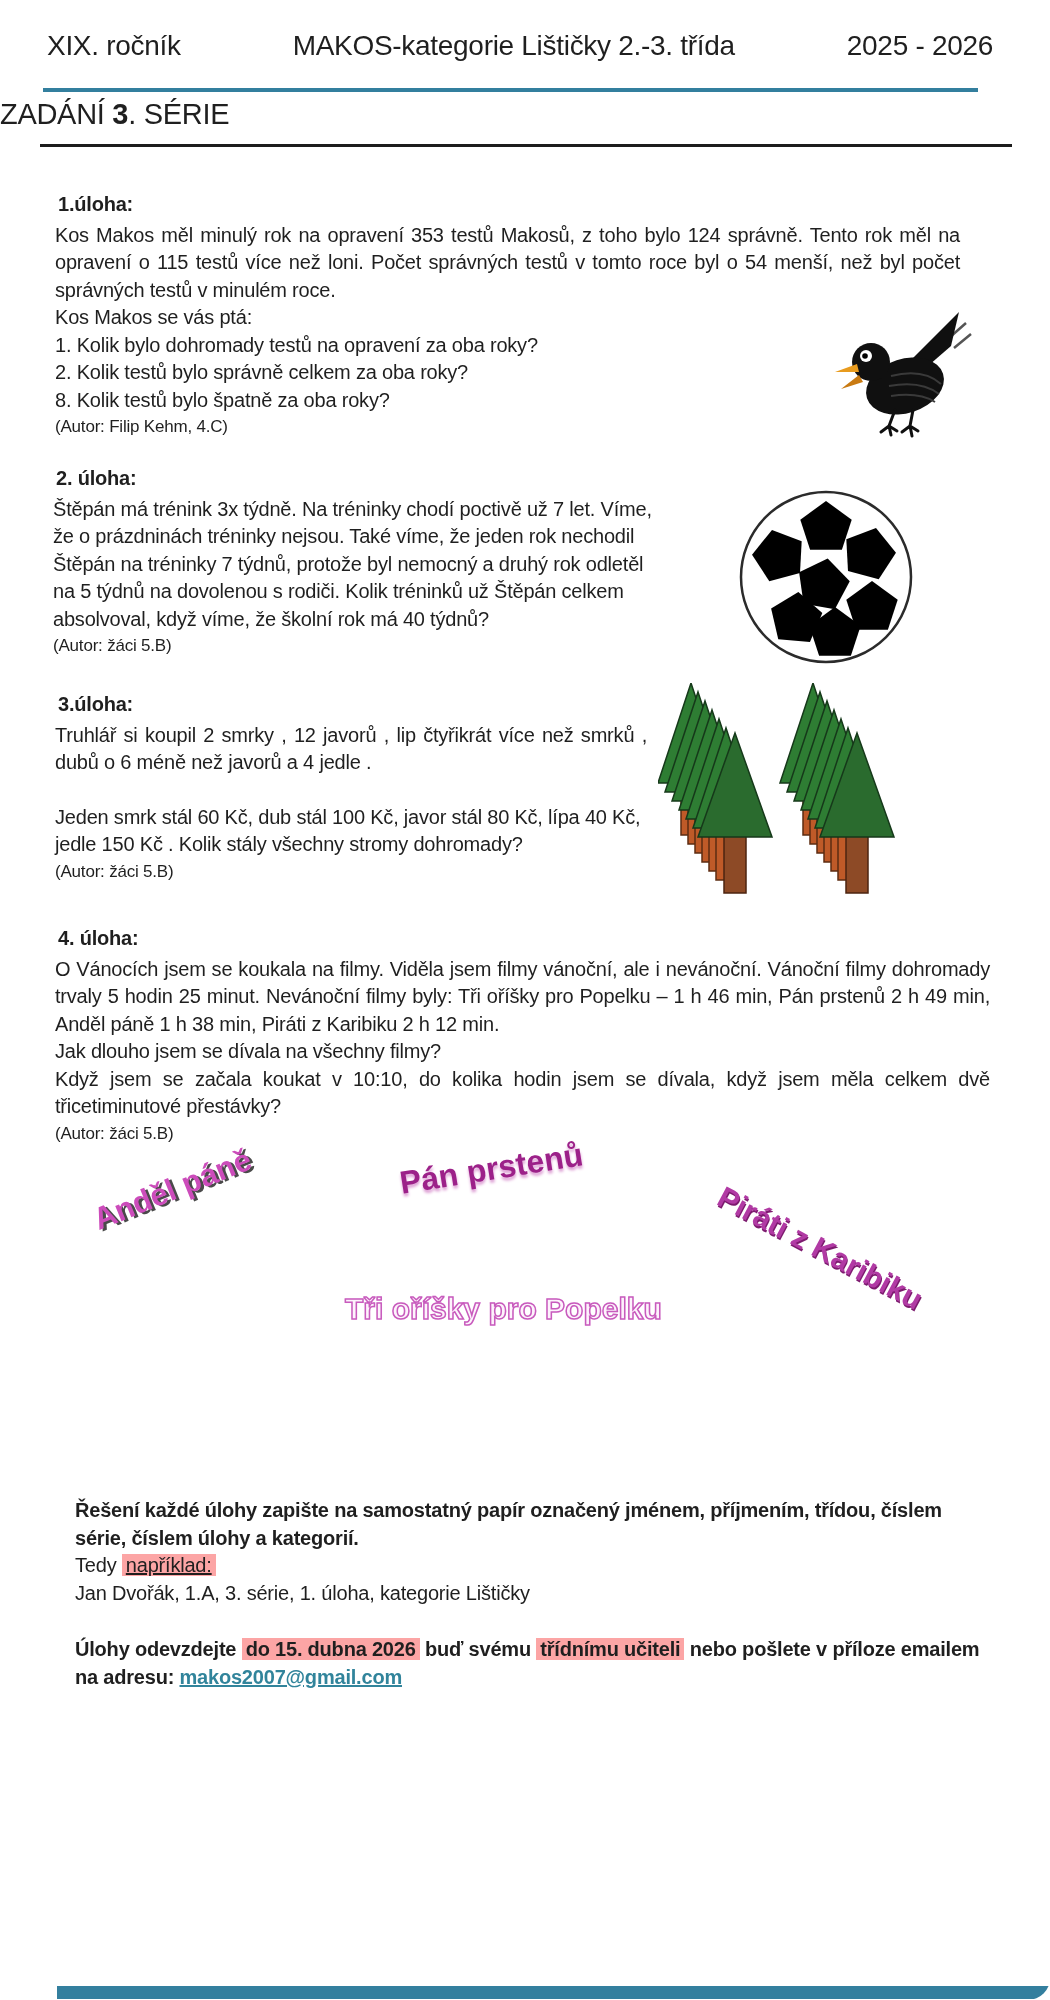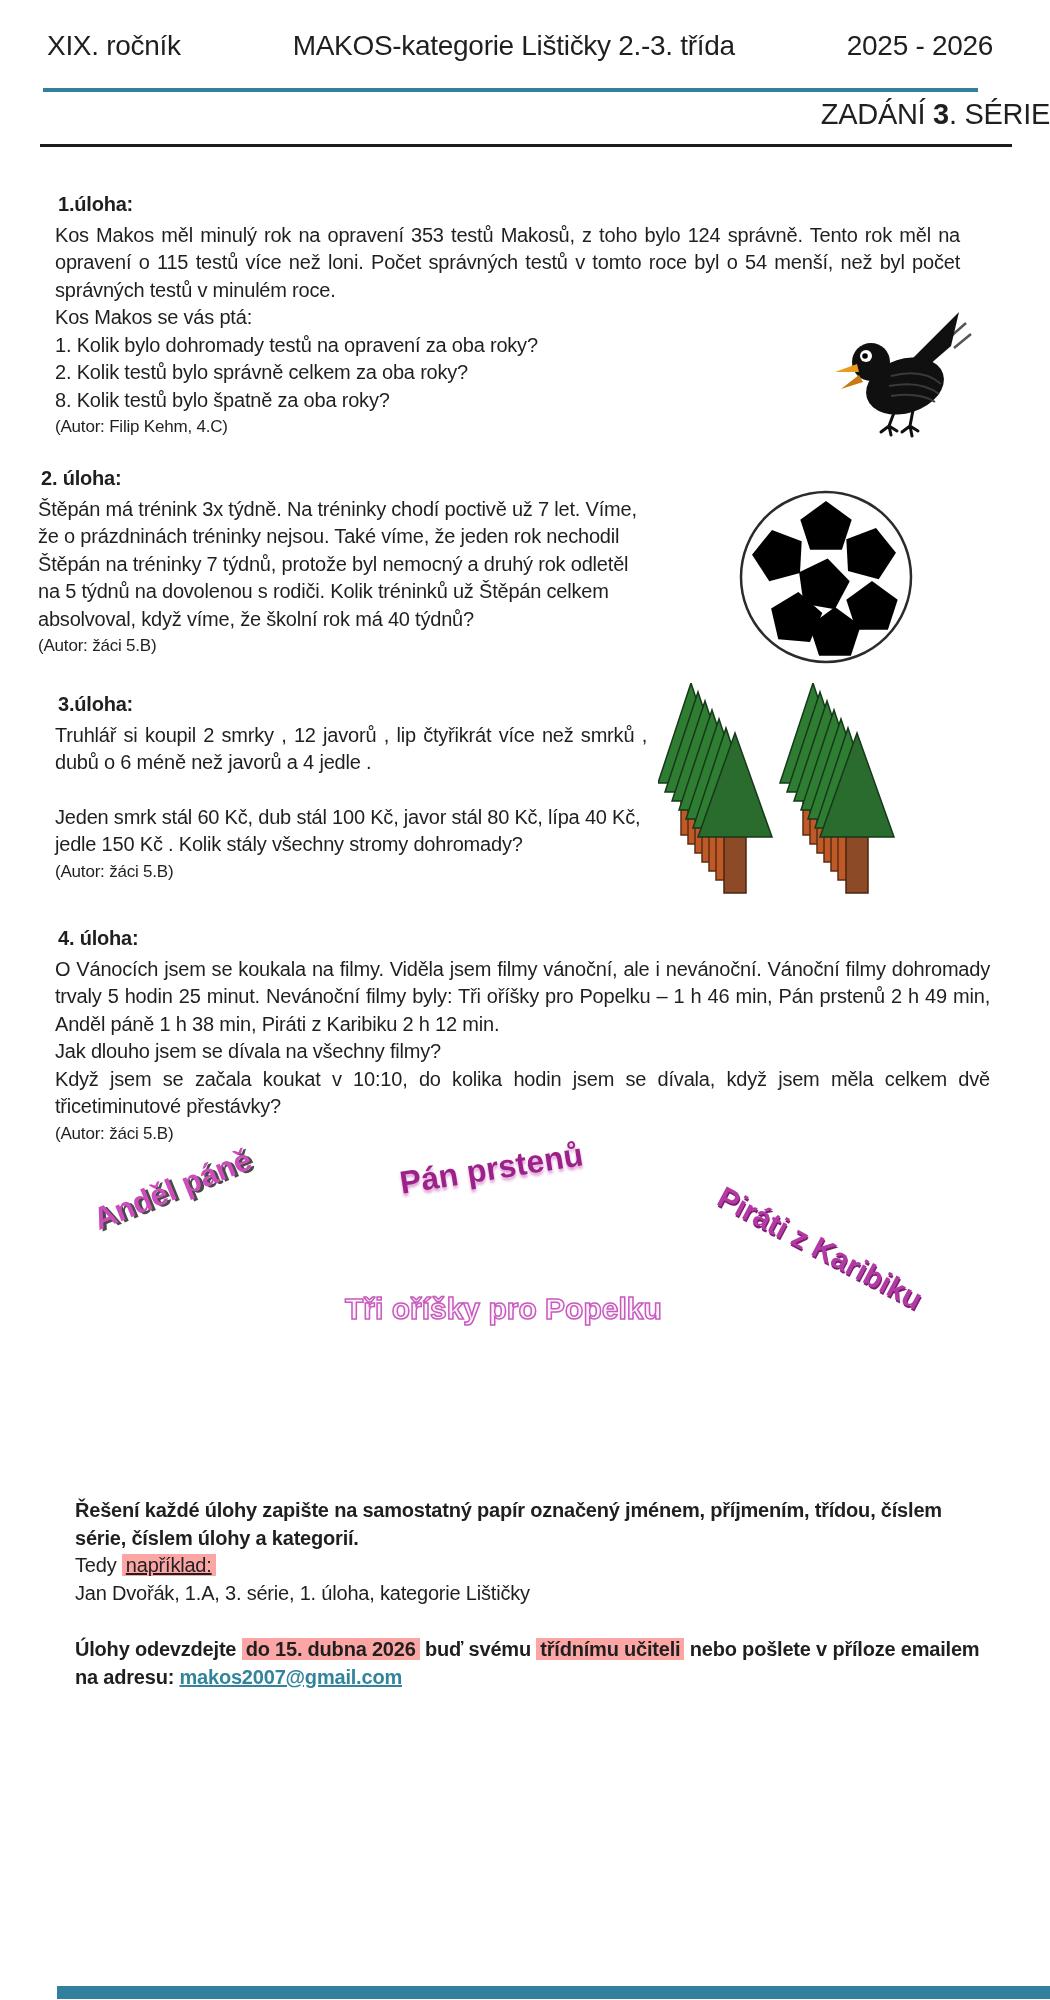--- a/index.html
+++ b/index.html
@@ -1,35 +1,35 @@
 <!DOCTYPE html>
 <html lang="cs"><head>
 <meta charset="utf-8">
 <style>
   html,body{margin:0;padding:0;background:#ffffff;}
   .page{
     position:relative;width:1050px;height:2000px;background:#ffffff;
-    font-family:"Liberation Sans",sans-serif;color:#1f1f1f;overflow:hidden;
+    font-family:"Liberation Sans",sans-serif;color:#1f1f1f;overflow:hidden;border-radius:22px;
   }
   
   .hdr-row{position:absolute;top:30px;left:47px;width:946px;display:flex;
     justify-content:space-between;align-items:baseline;font-size:28px;letter-spacing:-0.3px;}
   .hdr-line{position:absolute;top:88px;left:43px;width:935px;height:4px;background:#337f9e;}
-  .series{position:absolute;top:98px;left:0;width:1050px;text-align:right;font-size:29px;letter-spacing:-0.3px;}
+  .series{position:absolute;top:98px;left:0;width:1050px;text-align:left;font-size:29px;letter-spacing:-0.3px;}
   .series b{font-weight:bold;}
   .series-line{position:absolute;top:144px;left:40px;width:972px;height:3px;background:#1c1c1c;}
   
   .task{position:absolute;font-size:20px;line-height:27.5px;letter-spacing:-0.2px;}
   .task h3{margin:3px;font-size:20px;line-height:27.5px;font-weight:bold;}
   .task p{margin:0;}
   .just{text-align:justify;}
   .author{font-size:17px;line-height:25px;}
   .gap{height:27px;}
   .t1{top:188px;left:55px;width:905px;}
-  .t2{top:462px;left:38px;width:600px;}
+  .t2{top:462px;left:53px;width:600px;}
   .t3{top:688px;left:55px;width:592px;}
   .t4{top:922px;left:55px;width:935px;}
   
   .bird{position:absolute;left:833px;top:298px;width:140px;height:145px;}
   .ball{position:absolute;left:737px;top:488px;width:178px;height:178px;}
   .trees{position:absolute;left:658px;top:683px;width:240px;height:220px;}
   
   .wa{position:absolute;font-weight:bold;white-space:nowrap;transform-origin:0 50%;}
   .wa-andel{left:95px;top:1203px;font-size:31px;color:#cc4cbb;
     text-shadow:2.5px 2.5px 0 #4a4a4a;transform:rotate(-22deg);}

